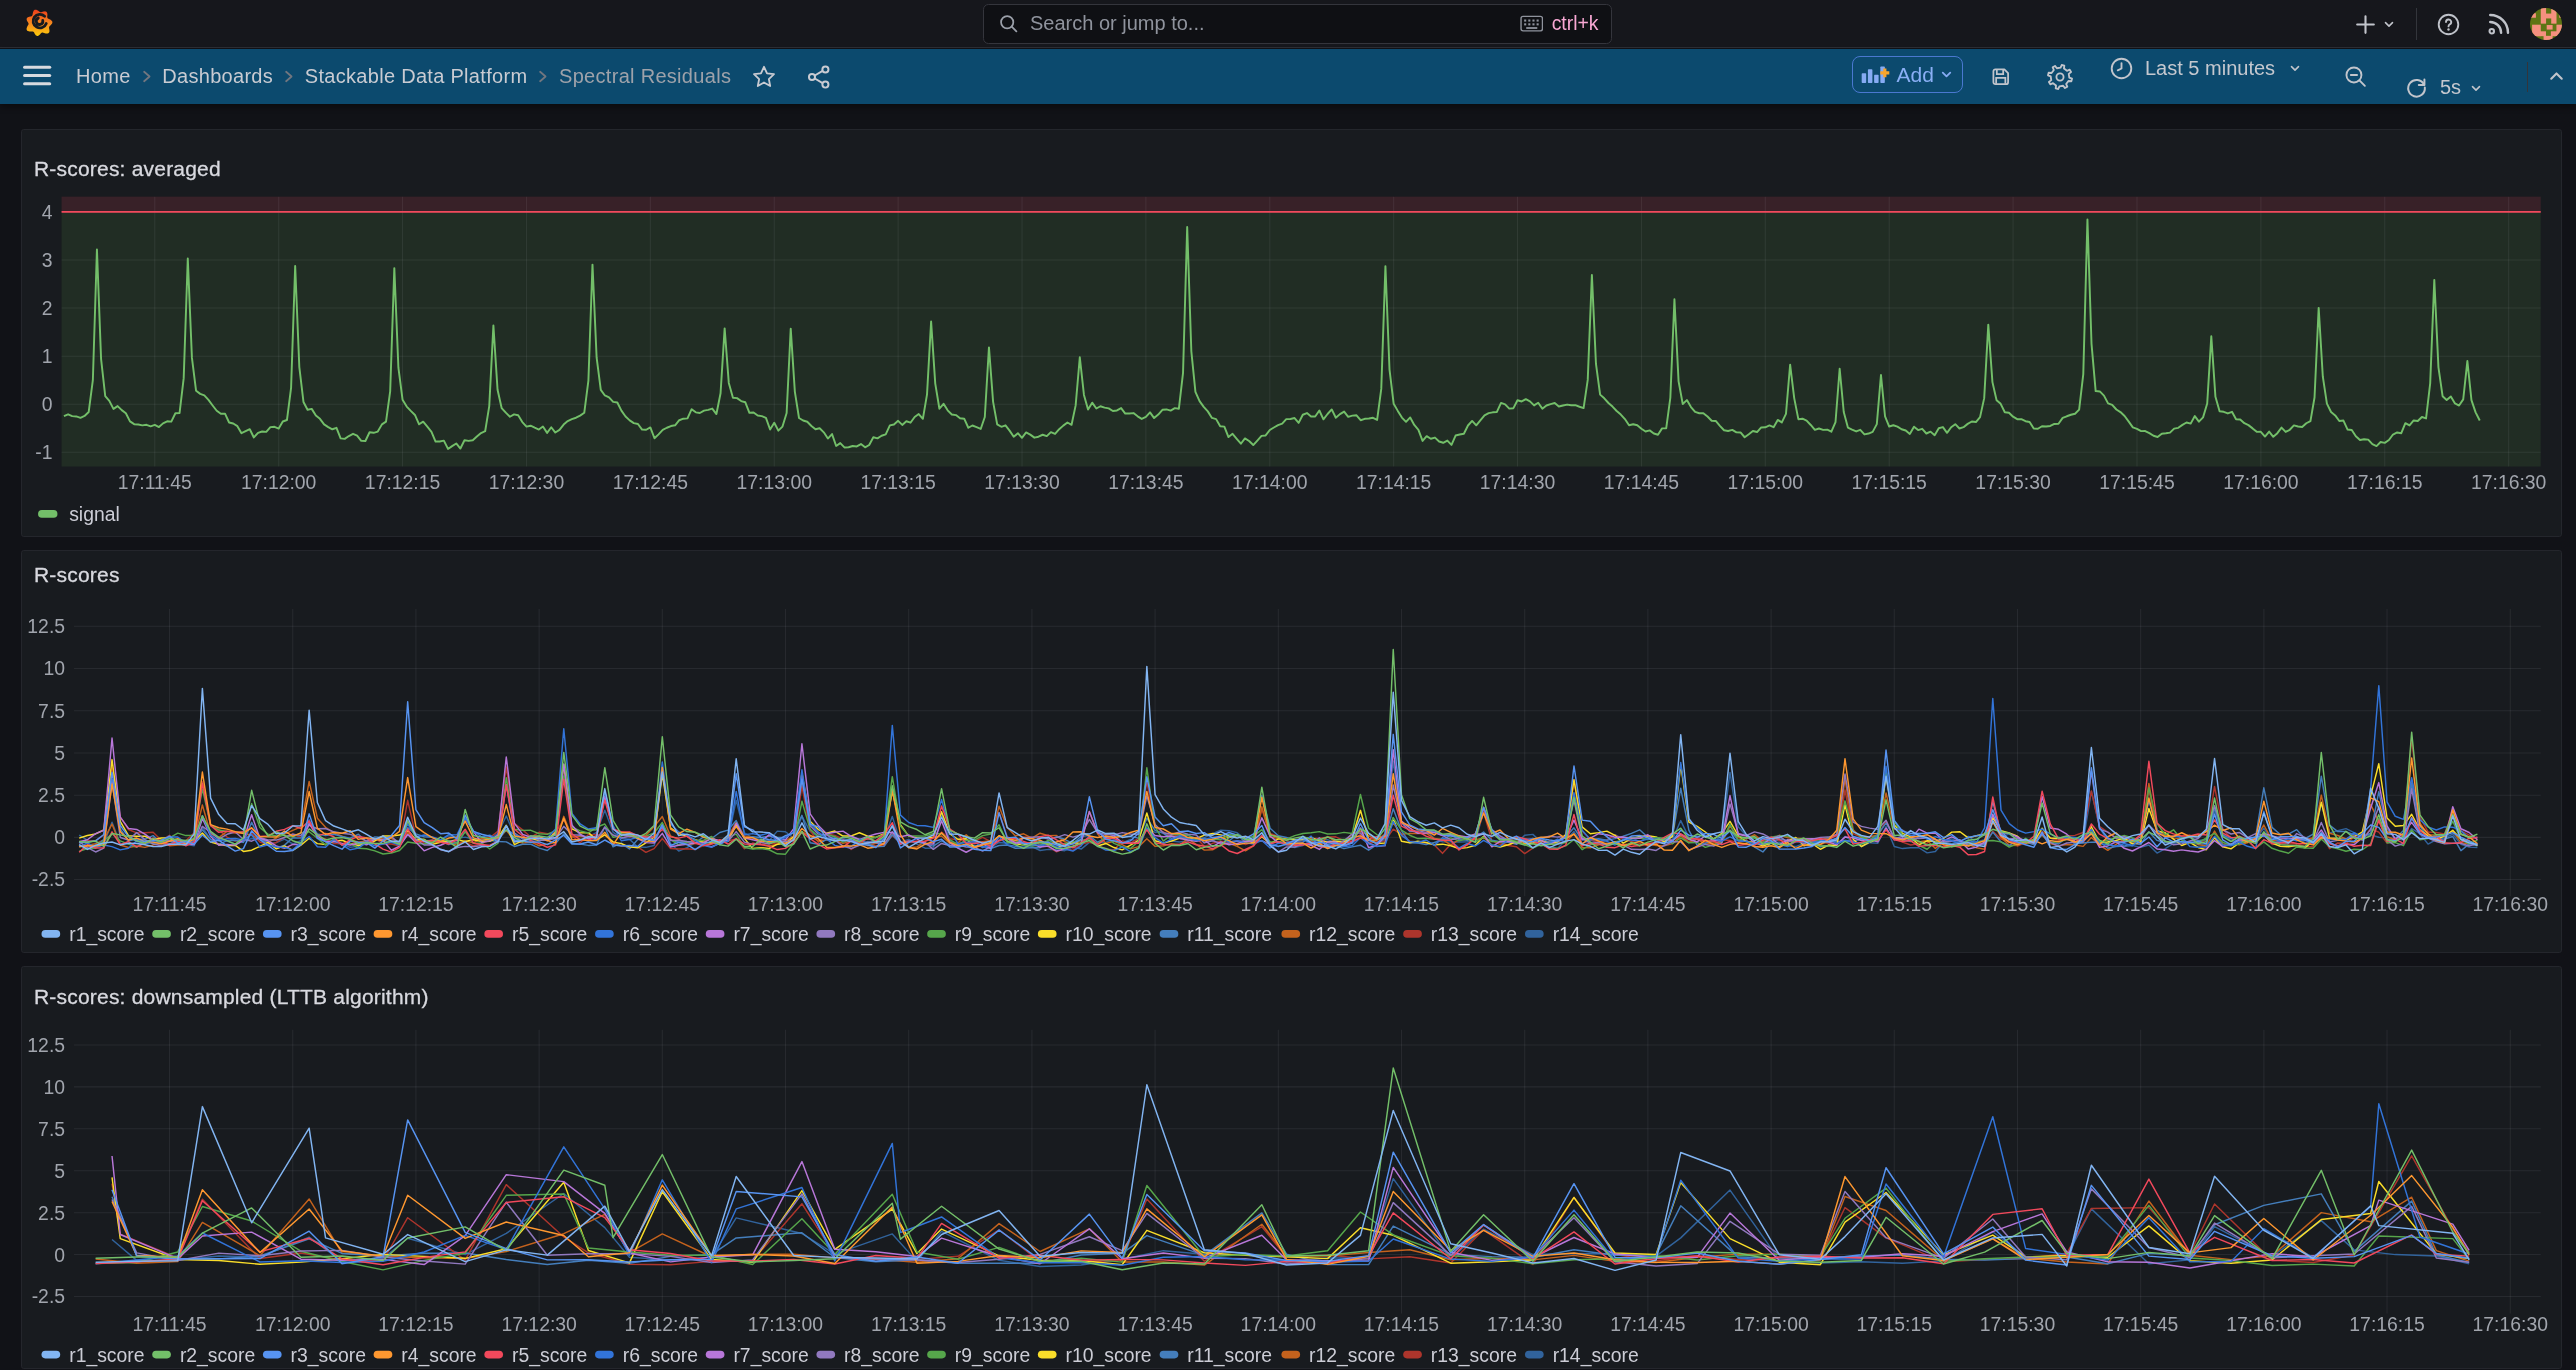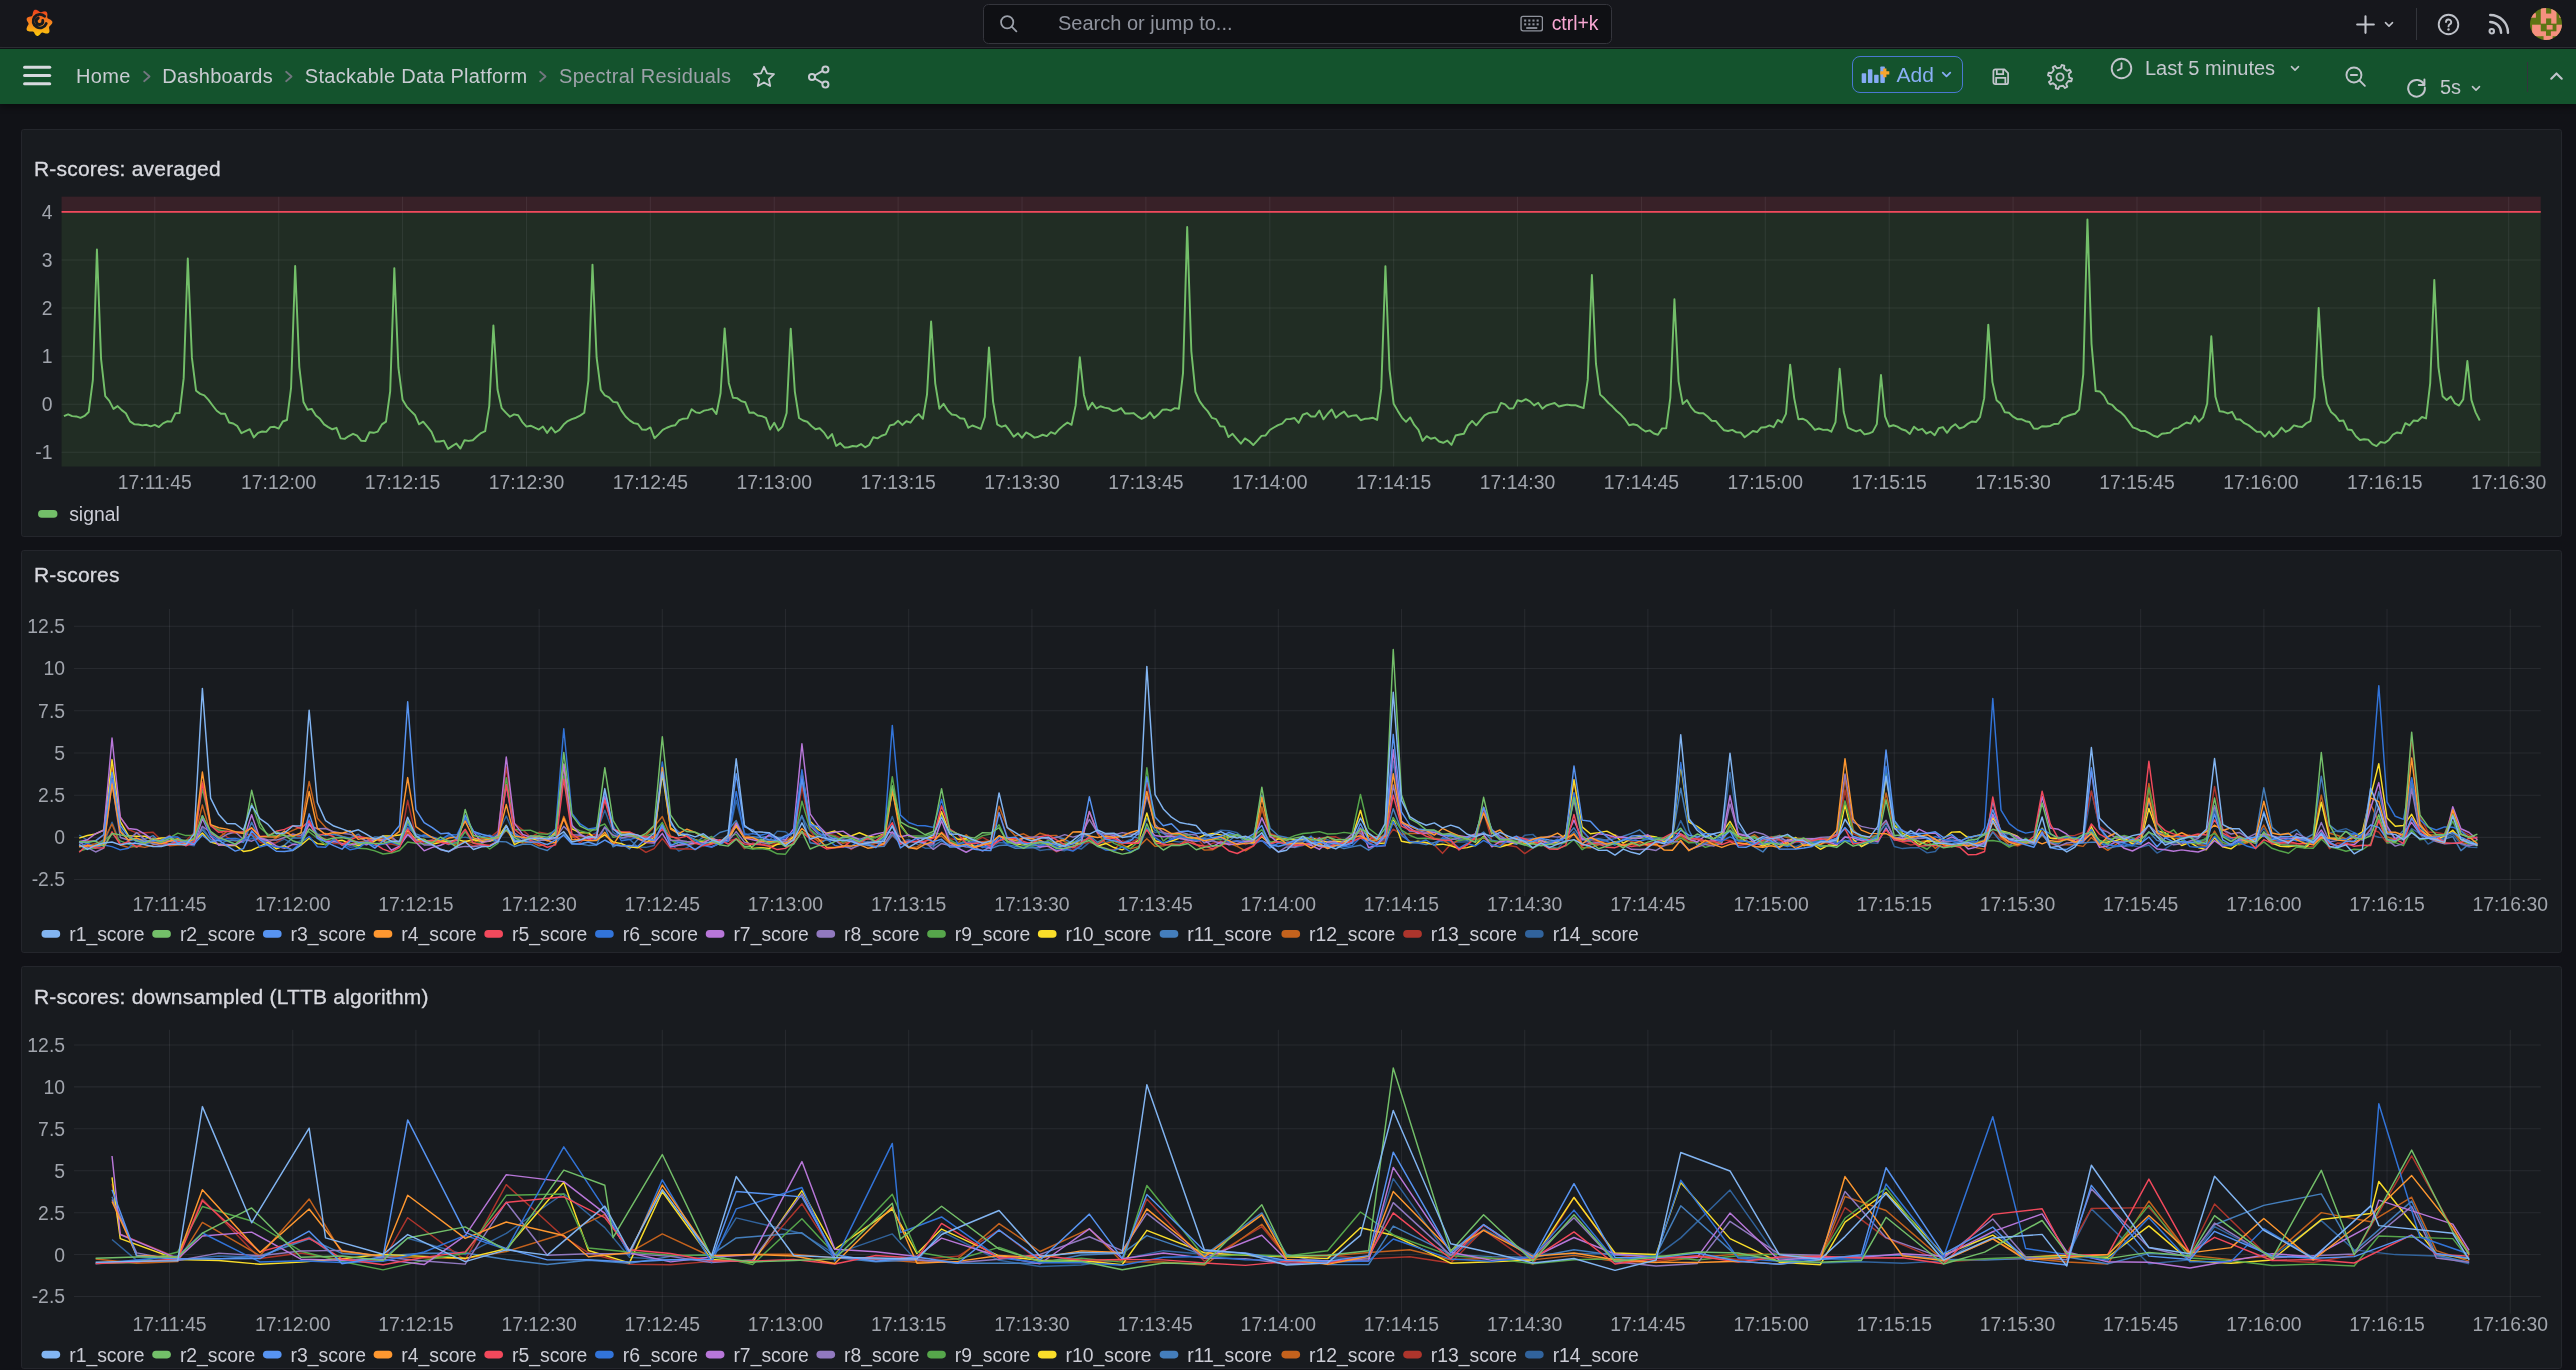--- a/index.html
+++ b/index.html
@@ -1,17 +1,17 @@
 <!DOCTYPE html>
 <html style="font-size:11px"><head><meta charset="utf-8">
 <style>
 * { margin:0; padding:0; box-sizing:border-box; }
 html,body { width:2576px; height:1371px; background:#111217; font-family:"Liberation Sans", sans-serif; overflow:hidden; }
 .row1 { position:absolute; left:0; top:0; width:100%; height:48px; background:#16171C; border-bottom:1px solid rgba(204,204,220,0.13); }
-.row2 { position:absolute; left:0; top:49px; width:100%; height:55px; background:#14532d; box-shadow:0 3.5px 6.2px rgba(0,0,0,0.38); }
+.row2 { position:absolute; left:0; top:49px; width:100%; height:55px; background:#0c4a6e; box-shadow:0 3.5px 6.2px rgba(0,0,0,0.38); }
 .panel { position:absolute; background:#181B1F; border:1px solid #24262C; border-radius:2.8px; }
 .ptitle { position:absolute; color:#D8D9DF; font-size:21px; font-weight:500; letter-spacing:0.2px; -webkit-text-stroke:0.3px #D8D9DF; }
 svg.chart { position:absolute; left:0; top:0; }
 .ax { font-family:"Liberation Sans",sans-serif; font-size:28px; fill:#A1A5AD; }
 .leg { font-family:"Liberation Sans",sans-serif; font-size:28px; fill:#CCCDD6; }
 .abs { position:absolute; }
 .crumb { color:#C9CBD2; font-size:20px; letter-spacing:0.3px; }
 .crumb2 { color:#9EA2AA; font-size:20px; letter-spacing:0.3px; }
 .ricon { display:flex; align-items:center; }
 .rtext { color:#C5C8CF; font-size:20px; }
@@ -22,21 +22,21 @@
 <defs>
           <linearGradient id="glg" x1="0" y1="0" x2="0" y2="1">
 <stop offset="0" stop-color="#EE3E1B"></stop>
             <stop offset="0.55" stop-color="#F78D1E"></stop>
             <stop offset="1" stop-color="#FBCA0A"></stop>
           </linearGradient>
         </defs>
 <path fill="url(#glg)" d="M32.0 7.2 L33.3 8.1 L34.4 8.8 L35.6 9.1 L36.9 9.0 L38.2 8.7 L39.7 8.2 L41.4 7.6 L43.0 7.2 L44.7 7.0 L46.3 7.3 L47.6 7.9 L48.7 9.0 L49.4 10.5 L49.8 12.2 L49.9 14.1 L49.8 16.0 L49.6 17.7 L49.5 19.3 L49.7 20.5 L50.1 21.5 L50.9 22.4 L52.1 23.0 L53.6 23.7 L55.2 24.4 L56.9 25.3 L58.4 26.4 L59.6 27.6 L60.3 29.0 L60.6 30.5 L60.3 32.0 L59.6 33.4 L58.5 34.8 L57.3 36.0 L56.1 37.1 L55.0 38.2 L54.1 39.2 L53.6 40.3 L53.5 41.6 L53.6 43.0 L53.8 44.6 L54.2 46.4 L54.3 48.2 L54.3 50.0 L53.8 51.6 L53.0 53.0 L51.8 54.0 L50.2 54.5 L48.4 54.6 L46.5 54.4 L44.6 53.9 L42.8 53.3 L41.2 52.7 L39.8 52.4 L38.6 52.3 L37.6 52.7 L36.6 53.5 L35.6 54.5 L34.5 55.8 L33.3 57.1 L32.0 58.2 L30.6 59.1 L29.1 59.5 L27.7 59.5 L26.3 58.9 L25.0 57.9 L24.0 56.7 L23.1 55.2 L22.3 53.8 L21.6 52.5 L20.8 51.4 L19.9 50.7 L18.7 50.3 L17.3 50.1 L15.7 50.1 L13.8 50.2 L11.9 50.1 L10.0 49.8 L8.3 49.2 L6.9 48.3 L5.9 47.0 L5.5 45.5 L5.5 43.8 L6.0 42.0 L6.7 40.2 L7.6 38.5 L8.5 37.0 L9.2 35.6 L9.6 34.4 L9.7 33.2 L9.3 32.0 L8.7 30.8 L7.8 29.5 L6.9 28.0 L6.2 26.5 L5.7 25.0 L5.6 23.4 L6.0 22.0 L6.9 20.8 L8.1 19.8 L9.7 19.1 L11.4 18.6 L13.1 18.2 L14.6 17.9 L15.9 17.5 L16.9 16.9 L17.6 16.1 L18.1 14.9 L18.4 13.3 L18.7 11.6 L19.1 9.7 L19.7 7.8 L20.5 6.1 L21.5 4.8 L22.9 3.8 L24.4 3.5 L26.0 3.6 L27.6 4.1 L29.2 5.1 L30.6 6.1 L32.0 7.2 Z"></path>
 <path fill="none" stroke="#181B1F" stroke-width="6" stroke-linecap="round" d="M44 17.5 A 14.5 14.5 0 1 0 47.5 33 M 40 26.5 A 7 7 0 1 1 30.5 21.5"></path>
 </svg></div>
-  <div class="abs" style="left:983px;top:3.5px;width:629px;height:40px;background:#0F1014;border:1px solid #34353C;border-radius:5.5px;display:flex;align-items:center;gap:28px;">
+  <div class="abs" style="left:983px;top:3.5px;width:629px;height:40px;background:#0F1014;border:1px solid #34353C;border-radius:5.5px;display:flex;align-items:center;">
     <div style="margin-left:14px;display:flex;align-items:center;">
         <svg width="21" height="21" viewBox="0 0 24 24">
 <circle cx="10.5" cy="10.5" r="7" fill="none" stroke="#9BA0AA" stroke-width="2"></circle>
 <path d="M15.7 15.7 L21 21" stroke="#9BA0AA" stroke-width="2" stroke-linecap="round"></path>
         </svg>
       </div>
     <div style="margin-left:11px;color:#8F939D;font-size:20px;flex:1;">Search or jump to...</div>
     <div style="display:flex;align-items:center;margin-right:12.5px;">
         <svg width="23.5" height="18" viewBox="0 0 34 26">
 <rect x="1.5" y="2" width="31" height="21" rx="3" fill="none" stroke="#8F939D" stroke-width="2"></rect>

